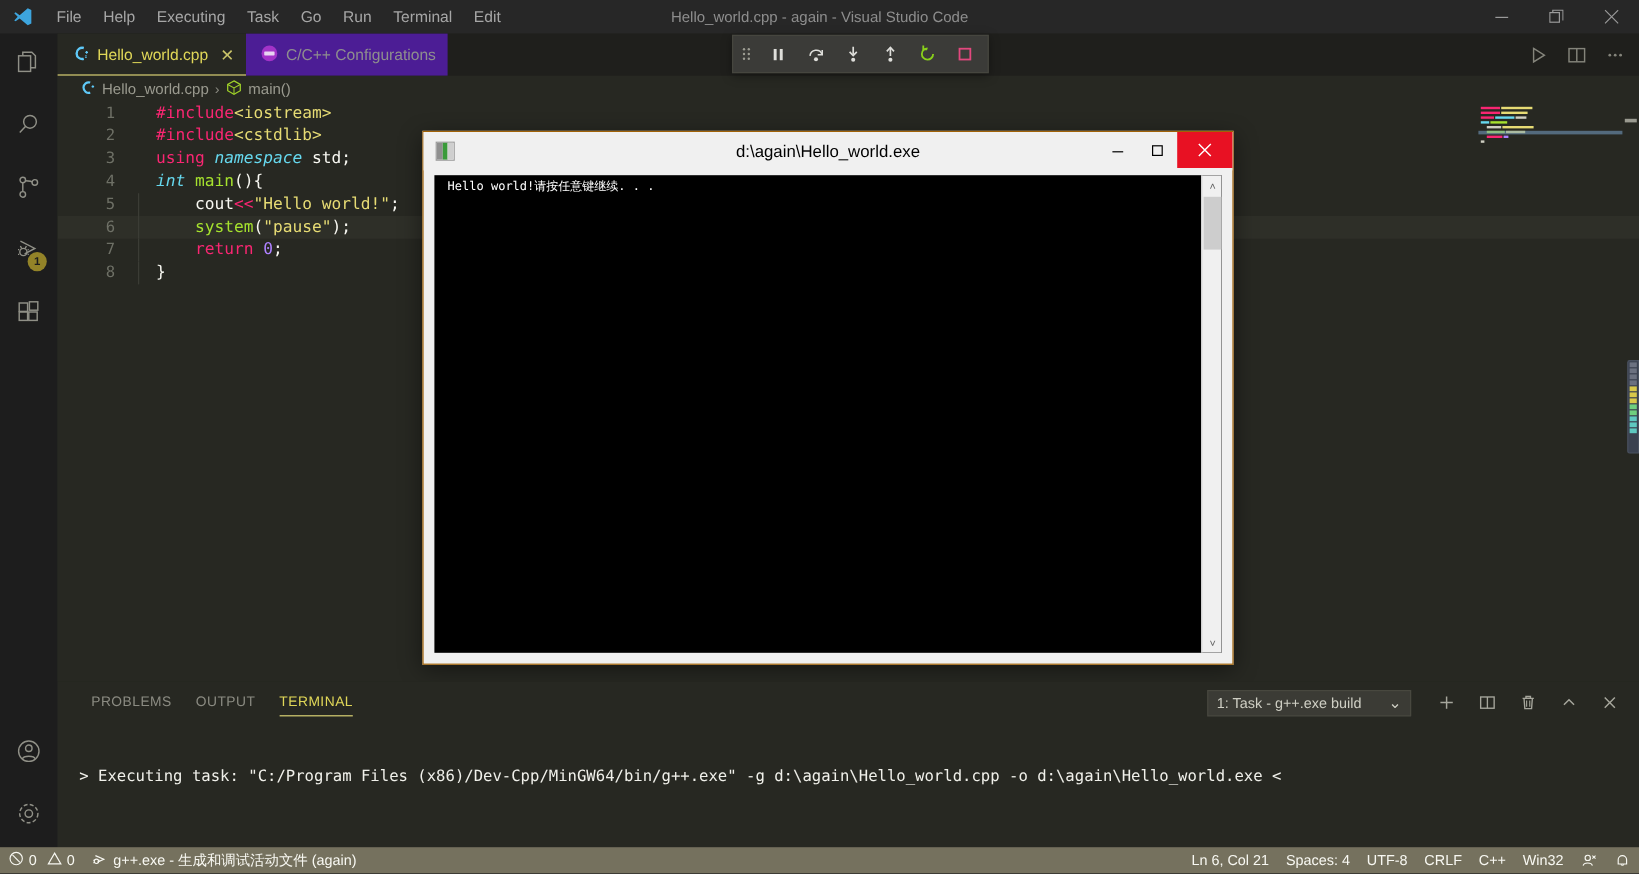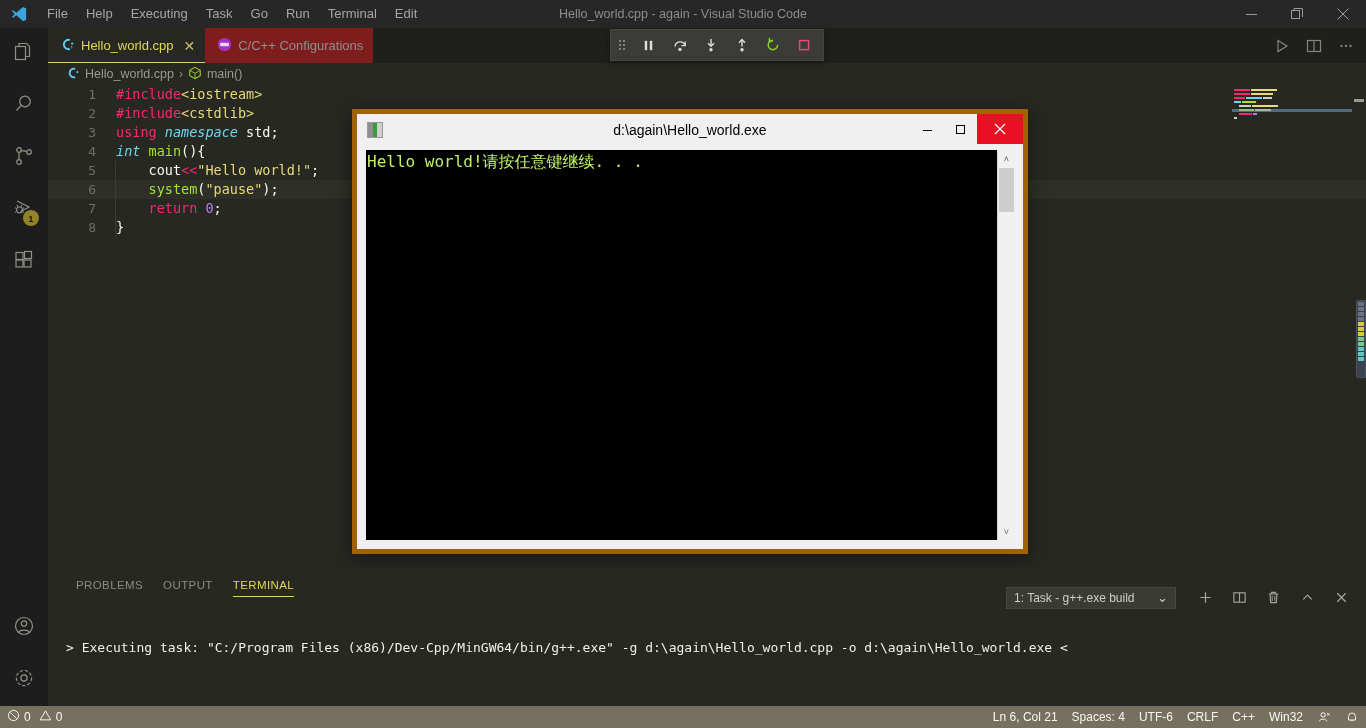--- a/index.html
+++ b/index.html
@@ -52,21 +52,21 @@
   
   .editor-region {
     position: absolute; left: 48px; top: 28px; width: 1318px; height: 540px;
     background: #272822;
   }
   .tabbar { position: relative; height: 35px; background: #1f1f1c; display: flex; }
   .tab {
     display: flex; align-items: center; gap: 6px;
     padding: 0 10px 0 12px; height: 35px;
     font-size: 13px; color: #8e8e8e; position: relative;
-    background: #7f1d1d;
+    background: #4c1d95;
   }
   .tab.active { background: #272822; color: #e0d758; }
   .tab.active::after {
     content: ""; position: absolute; left: 0; right: 0; bottom: 0;
     height: 1px; background: #d9d174;
   }
   .tab-close { margin-left: 4px; font-size: 14px; color: #c9c368; line-height: 1; }
   .editor-actions { position: absolute; right: 6px; top: 0; height: 35px; display: flex; align-items: center; gap: 4px; }
   .ea-btn { width: 28px; height: 28px; display: flex; align-items: center; justify-content: center; opacity: 0.8; }
 
@@ -81,21 +81,21 @@
   .code-lines {
     position: absolute; left: 0; top: 0; right: 0;
     font-family: "DejaVu Sans Mono", monospace; font-size: 13.5px;
   }
   .cline { position: relative; height: 19px; line-height: 19px; white-space: pre; }
   .cline.highlight { background: #2e2f28; }
   .ln {
     position: absolute; left: 0; width: 48px; text-align: right;
     color: #6e7066; font-size: 13px;
   }
-  .ctext { position: absolute; left: 68px; }
+  .ctext { position: absolute; left: 82px; }
   .indent-guide {
     position: absolute; left: 67px; top: 0; width: 1px; height: 100%;
     background: #3b3c35;
   }
   
   .t-pre   { color: #f92672; }   
   .t-str   { color: #e6db74; }   
   .t-kw    { color: #66d9ef; font-style: italic; }  
   .t-fn    { color: #a6e22e; }   
   .t-id    { color: #f8f8f2; }   
@@ -133,21 +133,21 @@
   }
   .dt-btn {
     width: 31px; height: 30px; display: flex;
     align-items: center; justify-content: center;
   }
   .dt-grip { width: 22px; height: 30px; display: flex; align-items: center; justify-content: center; }
 
   
   .console-win {
     position: absolute; left: 352px; top: 109px; width: 676px; height: 445px;
-    background: #f0f0f0; border: 5px solid #a16207;
+    background: #f0f0f0; border: 1px solid #a16207;
     box-shadow: 0 4px 18px rgba(0,0,0,0.45);
   }
   .cw-title {
     position: relative; height: 32px; background: #f0f0f0;
     display: flex; align-items: center;
   }
   .cw-icon {
     width: 16px; height: 16px; margin-left: 10px;
     background: #ffffff; border: 1px solid #9a9a9a;
     display: flex;
@@ -162,21 +162,21 @@
     width: 33px; height: 30px; display: flex; align-items: center; justify-content: center;
     font-size: 12px; color: #000;
   }
   .cw-close { background: #e81123; color: #fff; width: 46px; }
   .cw-body {
     position: absolute; left: 9px; top: 36px; right: 9px; bottom: 9px;
     background: #000; overflow: hidden;
   }
   .cw-text {
     font-family: "DejaVu Sans Mono", monospace;
-    font-size: 16px; color: #bef264; padding: 2px 1px;
+    font-size: 10px; color: #ffffff; padding: 2px 11px;
     white-space: pre;
   }
   .cw-sb {
     position: absolute; right: 0; top: 0; width: 17px; bottom: 0;
     background: #f0f0f0; border-left: 1px solid #d8d8d8;
   }
   .cw-sb-arrow {
     width: 17px; height: 17px; display: flex; align-items: center; justify-content: center;
     font-size: 9px; color: #606060;
   }
@@ -193,21 +193,21 @@
   .panel-tabs { position: relative; height: 35px; display: flex; align-items: flex-end; padding-left: 18px; gap: 0; }
   .p-tab {
     position: relative; height: 35px; line-height: 35px; padding: 0 10px;
     font-size: 11.5px; letter-spacing: 0.4px; color: #8b8b82;
   }
   .p-tab.active { color: #e0d758; }
   .p-tab.active::after {
     content: ""; position: absolute; left: 10px; right: 10px; bottom: 6px;
     height: 1px; background: #d9d174;
   }
-  .panel-actions { position: absolute; right: 12px; top: 12px; height: 35px; display: flex; align-items: center; gap: 8px; }
+  .panel-actions { position: absolute; right: 12px; top: 0; height: 35px; display: flex; align-items: center; gap: 8px; }
   .term-select {
     height: 22px; min-width: 170px; background: #3b3b35; border: 1px solid #48483f;
     color: #cfcfc4; font-size: 12px; display: flex; align-items: center;
     justify-content: space-between; padding: 0 7px; margin-right: 8px;
   }
   .pa-btn { width: 26px; height: 26px; display: flex; align-items: center; justify-content: center; opacity: 0.85; }
   .term-body {
     position: absolute; left: 18px; top: 40px; right: 10px; bottom: 2px;
     font-family: "DejaVu Sans Mono", monospace; font-size: 13px; color: #f0f0ea;
     white-space: pre; overflow: hidden;
@@ -599,25 +599,35 @@
         </svg>
       </span>
       <span>0</span>
       <span style="margin-left:4px;">
         <svg width="13" height="13" viewBox="0 0 16 16">
           <path d="M8 2.4 L14.4 13.4 H1.6 Z" fill="none" stroke="#f8f8f2" stroke-width="1.2"></path>
         </svg>
       </span>
       <span>0</span>
     </div>
+    <div class="sb-item">
+      <span>
+        <svg width="14" height="14" viewBox="0 0 16 16">
+          <path d="M4 4.6 L12 8 L6 10.8" fill="none" stroke="#f8f8f2" stroke-width="1.1"></path>
+          <circle cx="5" cy="10" r="2.1" fill="none" stroke="#f8f8f2" stroke-width="1.1"></circle>
+          <path d="M2.6 9 H1.9 M2.6 11.4 H1.9 M7.4 9 H8.1" stroke="#f8f8f2" stroke-width="1"></path>
+        </svg>
+      </span>
+      <span>g++.exe - 生成和调试活动文件 (again)</span>
+    </div>
 
     <div class="sb-right">
       <div class="sb-item">Ln 6, Col 21</div>
       <div class="sb-item">Spaces: 4</div>
-      <div class="sb-item">UTF-6</div>
+      <div class="sb-item">UTF-8</div>
       <div class="sb-item">CRLF</div>
       <div class="sb-item">C++</div>
       <div class="sb-item">Win32</div>
       <div class="sb-item">
         <svg width="14" height="14" viewBox="0 0 16 16">
           <circle cx="7" cy="5.6" r="2.5" fill="none" stroke="#f8f8f2" stroke-width="1.1"></circle>
           <path d="M2.6 13 C3.4 9.6 10.6 9.6 11.4 13" fill="none" stroke="#f8f8f2" stroke-width="1.1"></path>
           <path d="M11.4 3.4 L14.4 6.4 M14.4 3.4 L11.4 6.4" stroke="#f8f8f2" stroke-width="1"></path>
         </svg>
       </div>

